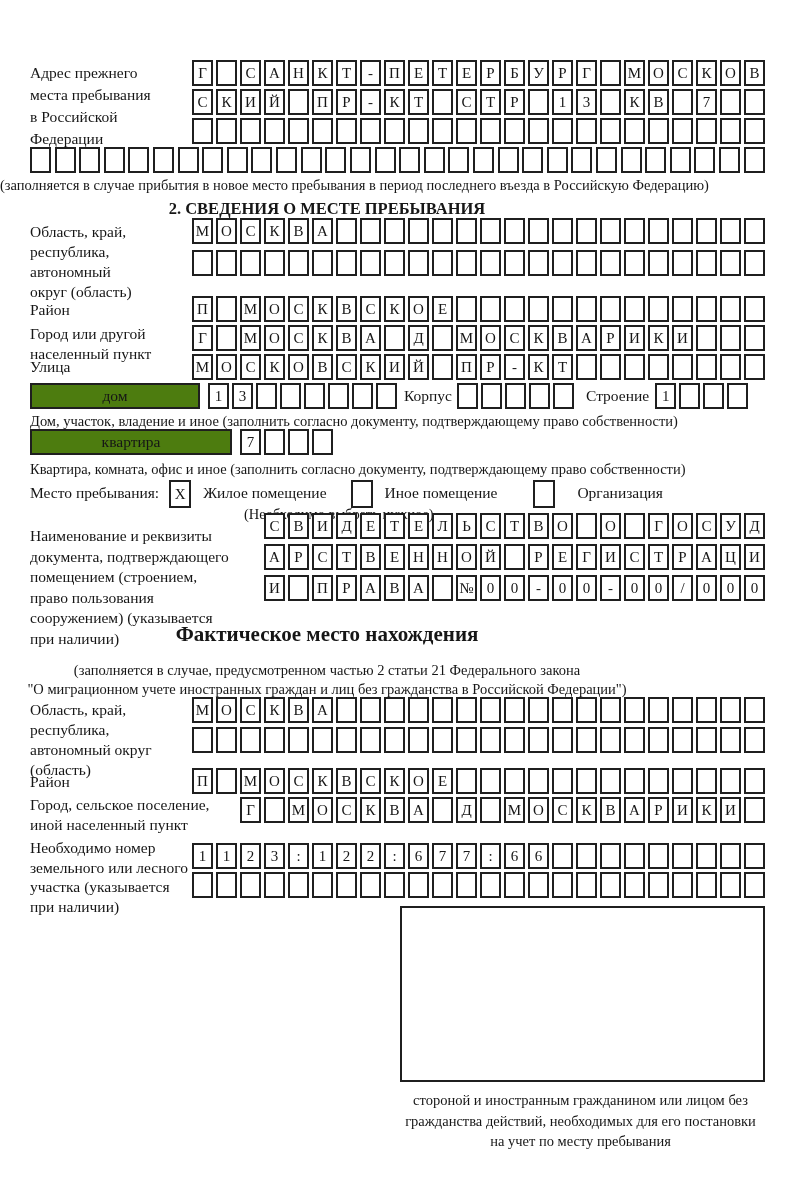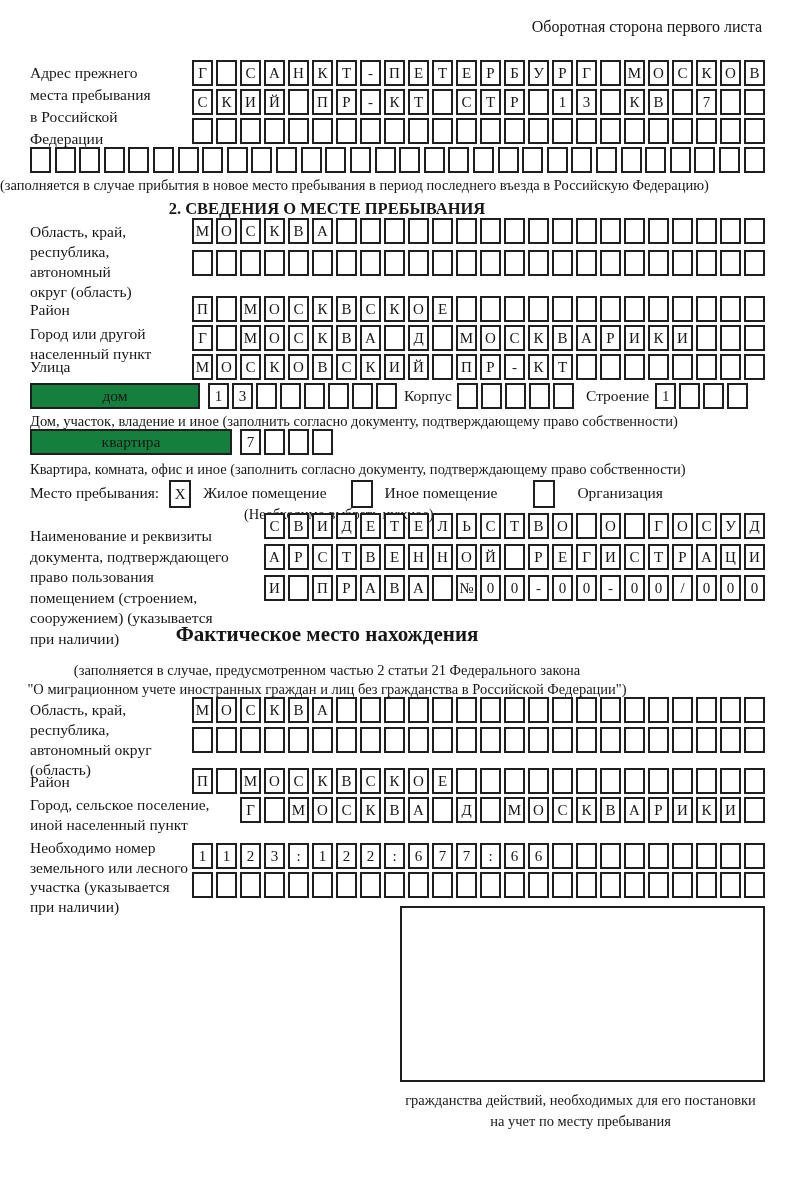--- a/index.html
+++ b/index.html
@@ -11,34 +11,33 @@
   .lh22{line-height:22px;}
   .note{font-size:14.5px;white-space:nowrap;}
   .center{left:0;width:654px;text-align:center;}
   .title{font-weight:bold;font-size:16.5px;}
   .cells{display:flex;gap:3px;}
   .spread{justify-content:space-between;gap:0;}
   .cell{flex:0 0 auto;width:17px;height:22px;border:2px solid #1f1f1f;
         display:flex;align-items:center;justify-content:center;
         font-size:15px;line-height:1;background:#fff;}
   .labelbox{border:2px solid #1f1f1f;height:22px;display:flex;align-items:center;
-        justify-content:center;font-size:15.5px;background:#15803d;flex:0 0 auto;}
+        justify-content:center;font-size:15.5px;background:#4d7c0f;flex:0 0 auto;}
   .flexrow{display:flex;align-items:flex-start;}
   .cbox{width:18px;height:24px;border:2px solid #1f1f1f;display:flex;align-items:center;
         justify-content:center;font-size:15px;flex:0 0 auto;}
   .opt{font-size:15.5px;line-height:26px;white-space:nowrap;}
   .bigbox{border:2px solid #1f1f1f;background:#fff;}
   .caption{font-size:14.5px;line-height:20.5px;text-align:center;}
 </style>
 </head>
 <body>
 
 <div class="page">
 
-  <div class="r hdr" style="top:18px;right:38px;">Оборотная сторона первого листа</div>
 
   <div class="r lbl lh22" style="left:30px;top:62px;">
     <div>Адрес прежнего</div>
     <div>места пребывания</div>
     <div>в Российской</div>
     <div>Федерации</div>
   </div>
   <div class="r cells" style="top:60px;right:35px;">
       <div class="cell">Г</div>
       <div class="cell"></div>
@@ -347,22 +346,22 @@
     <div class="cbox" style="margin-left:24px;"></div>
     <div class="opt" style="margin-left:12px;">Иное помещение</div>
     <div class="cbox" style="margin-left:36px;"></div>
     <div class="opt" style="margin-left:22px;">Организация</div>
   </div>
   <div class="r note" style="left:244px;top:506px;">(Необходимо выбрать нужное)</div>
 
   <div class="r lbl" style="left:30px;top:510px;line-height:20.5px;margin-top:16px;">
     <div>Наименование и реквизиты</div>
     <div>документа, подтверждающего</div>
+    <div>помещением (строением,</div>
     <div>право пользования</div>
-    <div>помещением (строением,</div>
     <div>сооружением) (указывается</div>
     <div>при наличии)</div>
   </div>
   <div class="r cells" style="top:513px;right:35px;">
       <div class="cell">С</div>
       <div class="cell">В</div>
       <div class="cell">И</div>
       <div class="cell">Д</div>
       <div class="cell">Е</div>
       <div class="cell">Т</div>
@@ -603,17 +602,18 @@
       <div class="cell"></div>
       <div class="cell"></div>
       <div class="cell"></div>
       <div class="cell"></div>
       <div class="cell"></div>
       <div class="cell"></div>
     </div>
 
   <div class="r bigbox" style="left:400px;top:906px;width:361px;height:172px;"></div>
   <div class="r caption" style="left:388px;top:1090px;width:385px;">
+    <div>стороной и иностранным гражданином или лицом без</div>
     <div>гражданства действий, необходимых для его постановки</div>
     <div>на учет по месту пребывания</div>
   </div>
 
 </div>
 
 </body></html>

